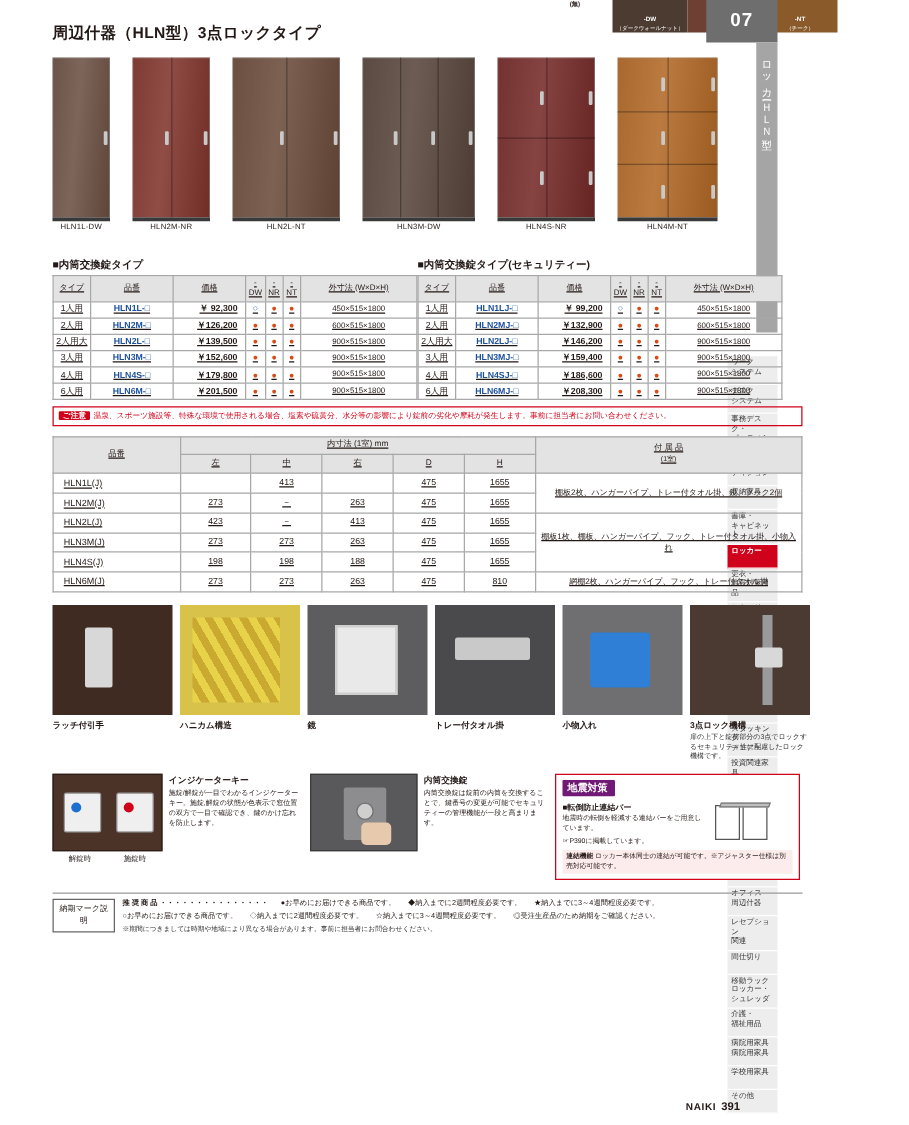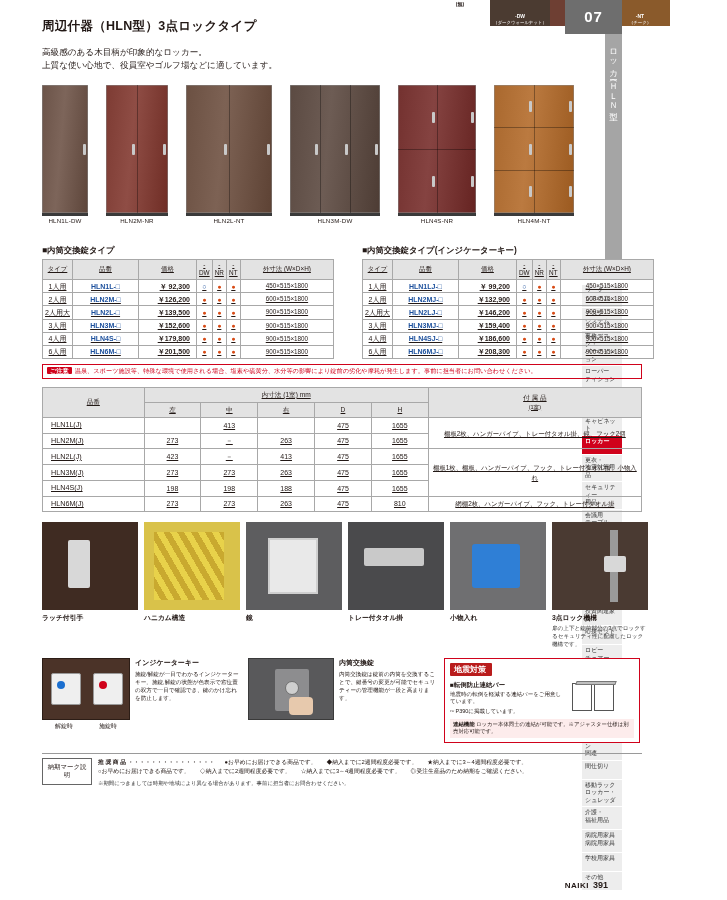--- a/index.html
+++ b/index.html
@@ -92,35 +92,35 @@
   .fttl { font-size:6.8px; font-weight:bold; margin-top:3px;}
   .ftxt { font-size:5.6px; line-height:1.4; margin-top:2px; color:#333;}
 
   
   .bottom { margin-top:9px; display:flex; gap:6px; }
   .bpanel { position:relative; }
   .bt-title { font-size:7px; font-weight:bold; margin-bottom:2px;}
   .bt-body { font-size:5.6px; line-height:1.45; }
 
   .quake { width:196px; border:.6px solid #d0021b; background:#fff; padding:4px 5px;}
-  .quake-h { background:#b91c1c; color:#fff; font-size:8px; font-weight:bold; display:inline-block;
+  .quake-h { background:#701a75; color:#fff; font-size:8px; font-weight:bold; display:inline-block;
      padding:1px 6px 1px 4px; border-radius:1px; margin-bottom:3px;}
   .quake-s { font-size:6.4px; font-weight:bold; margin:2px 0 1px 0;}
   .quake-p { font-size:5.5px; line-height:1.4;}
   .quake-note { background:#fdecec; font-size:5.4px; padding:2px 3px; margin-top:3px; line-height:1.4;}
 
   
   .legend { margin-top:10px; border-top:.6px solid #9a9a9a; padding-top:4px; display:flex; gap:6px; align-items:flex-start;}
   .legend-badge { border:.6px solid #666; font-size:6.4px; padding:4px 3px; width:50px; text-align:center; line-height:1.3;}
   .legend-body { flex:1; font-size:5.8px; line-height:1.6;}
   .legend-row { display:flex; flex-wrap:wrap; }
   .legend-row span { margin-right:10px; white-space:nowrap;}
   .legend-note { font-size:5.4px; margin-top:2px; color:#333;}
 
-  .folio { position:absolute; right:14px; bottom:10px; font-size:9px; font-weight:bold;}
+  .folio { position:absolute; right:30px; bottom:10px; font-size:9px; font-weight:bold;}
   .folio .brand { font-size:8px; margin-right:4px; letter-spacing:.5px;}
 </style>
 </head>
 <body>
 
 <div class="page">
 
   <div class="swatch-bar">
     <div class="swatch sw-none">
       <div class="cap" style="bottom:auto;top:2px;">
@@ -239,24 +239,20 @@
         <div>学校用家具</div>
       </div>
       <div class="ri">
         <div>その他</div>
       </div>
     </div>
 
   <div class="content">
 
     <h1 class="title">周辺什器（HLN型）3点ロックタイプ</h1>
-    <p class="lead">
-      <span>高級感のある木目柄が印象的なロッカー。</span><br>
-      <span>上質な使い心地で、役員室やゴルフ場などに適しています。</span>
-    </p>
 
     <div class="photos" id="photos">
         <div class="pbox" style="left: 0px;">
           <div class="lk" style="width: 46px; height: 128px; background: linear-gradient(95deg, rgb(107, 83, 72) 0%, rgb(125, 101, 90) 42%, rgb(93, 69, 58) 100%);">
             <div class="hndl" style="left: 41px; top: 59px;"></div>
             <div class="base"></div>
           </div>
           <div class="pcap" style="width: 46px;">HLN1L-DW</div>
         </div>
         <div class="pbox" style="left: 64px;">
@@ -310,21 +306,21 @@
             <div class="hndl" style="left: 35px; top: 101.667px;"></div>
             <div class="hndl" style="left: 75px; top: 16.3333px;"></div>
             <div class="hndl" style="left: 75px; top: 59px;"></div>
             <div class="hndl" style="left: 75px; top: 101.667px;"></div>
             <div class="base"></div>
           </div>
           <div class="pcap" style="width: 80px;">HLN4M-NT</div>
         </div>
       </div>
 
-    <div style="display:flex; gap:28px; margin-top:8px;">
+    <div style="display:flex; gap:0; margin-top:8px;">
       <div>
         <div class="sec-h">■内筒交換錠タイプ</div>
         <table class="ptbl" id="tbl-left">
           <colgroup>
               <col class="c1">
               <col class="c2">
               <col class="c3">
               <col class="c4">
               <col class="c5">
               <col class="c6">
@@ -393,21 +389,21 @@
                 <td class="price">￥201,500</td>
                 <td class="mark"><span class="m-dot">●</span></td>
                 <td class="mark"><span class="m-dot">●</span></td>
                 <td class="mark"><span class="m-dot">●</span></td>
                 <td class="size">900×515×1800</td>
               </tr>
             </tbody>
         </table>
       </div>
       <div>
-        <div class="sec-h">■内筒交換錠タイプ(インジケーターキー)</div>
+        <div class="sec-h">■内筒交換錠タイプ(セキュリティー)</div>
         <table class="ptbl" id="tbl-right">
           <colgroup>
               <col class="c1">
               <col class="c2">
               <col class="c3">
               <col class="c4">
               <col class="c5">
               <col class="c6">
               <col>
             </colgroup>

